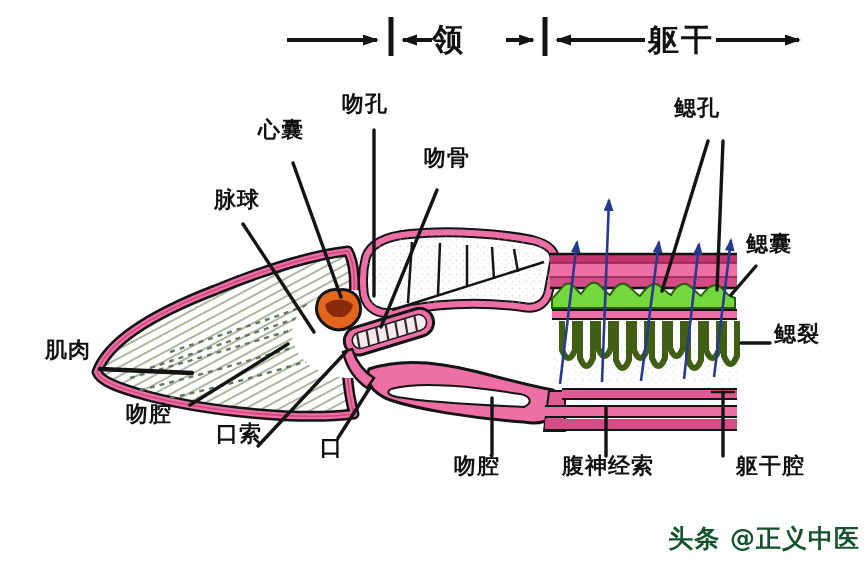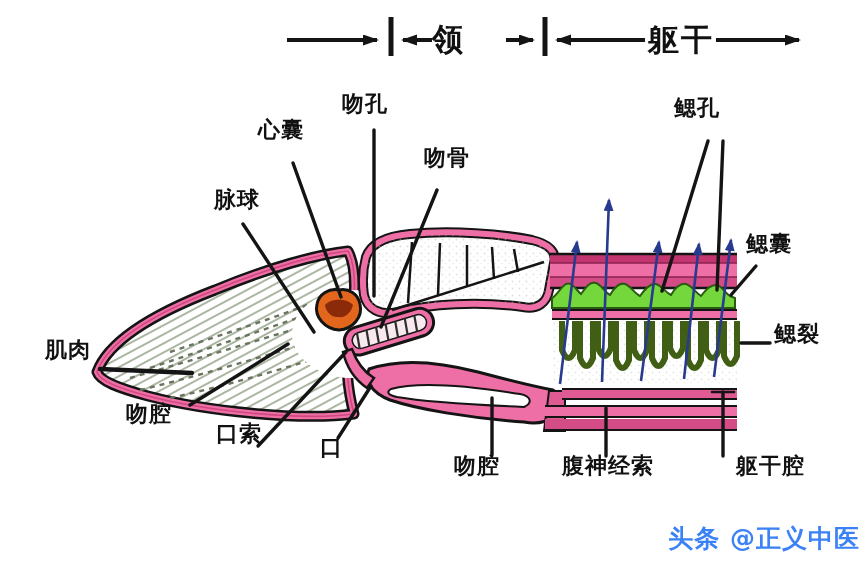--- a/index.html
+++ b/index.html
@@ -3,21 +3,21 @@
 <meta charset="utf-8">
 <style>
   html,body { margin:0; padding:0; background:#fff; }
   .stage { position:relative; width:866px; height:562px; background:#ffffff; overflow:hidden;
            font-family:"DejaVu Sans","Liberation Sans",sans-serif; }
   .stage svg { position:absolute; left:0; top:0; }
   .lbl { position:absolute; font-weight:bold; font-size:22px; color:#111;
          white-space:nowrap; letter-spacing:1px; line-height:1.1; }
   .lbl.region { font-size:31px; letter-spacing:2px; }
   .watermark { position:absolute; right:6px; top:522px; font-weight:bold; font-size:25px;
-               letter-spacing:1px; color:#3b82f6;
+               letter-spacing:1px; color:#14532d;
                text-shadow:1.5px 1.5px 0 #ffffff, -0.5px -0.5px 0 rgba(255,255,255,.7); }
 </style>
 </head>
 <body>
 
 <div class="stage">
 
   <svg width="866" height="562" viewBox="0 0 866 562">
     <defs>
       <pattern id="hatch" width="8" height="8" patternUnits="userSpaceOnUse" patternTransform="rotate(-28)">

